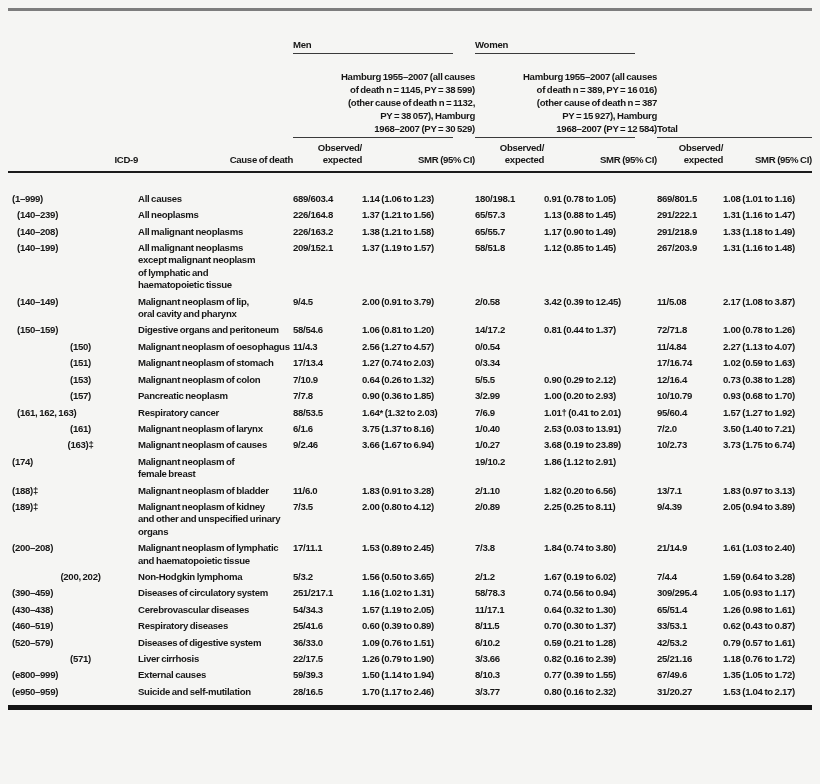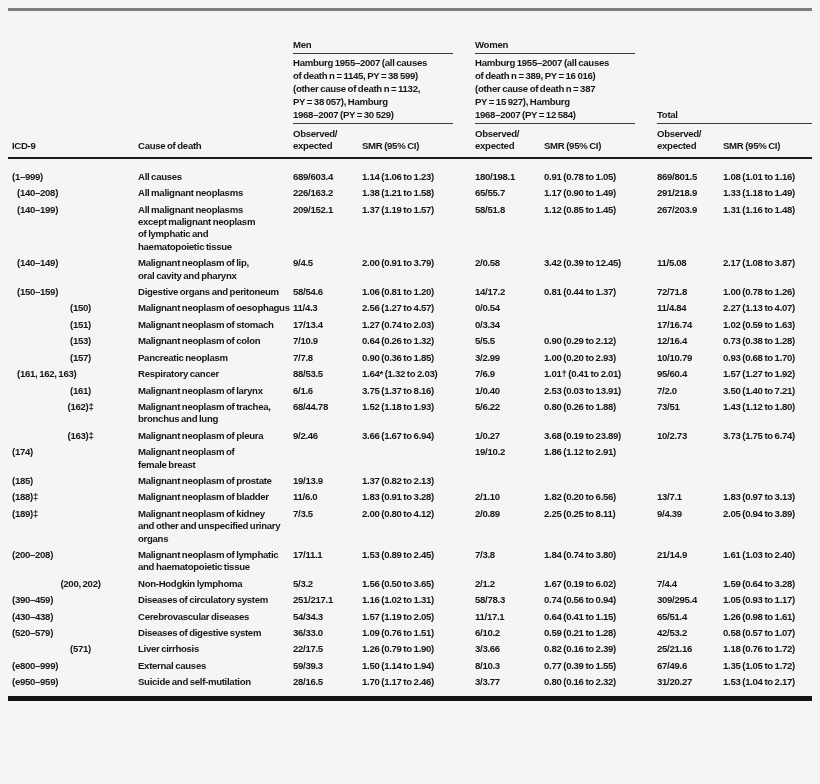--- a/index.html
+++ b/index.html
@@ -39,39 +39,41 @@
   }
   .grp-inner::after{
     content:"";
     position:absolute;left:0;bottom:0;
     height:1.5px;background:#3a3a3a;
   }
   .u160::after{width:160px;}
   .ufull::after{width:100%;}
   .grp-desc{
     white-space:pre-line;
-    margin-top:2px;
+    margin-top:16px;
+    text-align:right;
   }
   
   tr.r3 th{
     padding-top:4px;
     padding-bottom:4px;
     border-bottom:2px solid #1b1b1b;
     white-space:pre-line;
+    text-align:right;
   }
   tr.r3 th.icd{padding-left:4px;}
   
   tbody td{
     vertical-align:top;
     padding-top:2px;
     padding-bottom:2px;
     padding-right:3px;
     white-space:pre-line;
   }
-  tbody tr:first-child td{padding-top:12px;}
+  tbody tr:first-child td{padding-top:20px;}
   tbody tr:last-child td{padding-bottom:7px;}
   td.icd{padding-left:4px;}
   td.ind1{padding-left:9px;}
   td.ind2{padding-left:18px;text-align:center;}
 </style>
 </head>
 <body>
 
 <div class="page">
   <table class="smr">
@@ -137,20 +139,30 @@
           <td class="icd">(1–999)</td>
           <td>All causes</td>
           <td>689/603.4</td>
           <td>1.14 (1.06 to 1.23)</td>
           <td>180/198.1</td>
           <td>0.91 (0.78 to 1.05)</td>
           <td>869/801.5</td>
           <td>1.08 (1.01 to 1.16)</td>
         </tr>
         <tr>
+          <td class="icd ind1">(140–239)</td>
+          <td>All neoplasms</td>
+          <td>226/164.8</td>
+          <td>1.37 (1.21 to 1.56)</td>
+          <td>65/57.3</td>
+          <td>1.13 (0.88 to 1.45)</td>
+          <td>291/222.1</td>
+          <td>1.31 (1.16 to 1.47)</td>
+        </tr>
+        <tr>
           <td class="icd ind1">(140–208)</td>
           <td>All malignant neoplasms</td>
           <td>226/163.2</td>
           <td>1.38 (1.21 to 1.58)</td>
           <td>65/55.7</td>
           <td>1.17 (0.90 to 1.49)</td>
           <td>291/218.9</td>
           <td>1.33 (1.18 to 1.49)</td>
         </tr>
         <tr>
@@ -241,58 +253,37 @@
           <td class="icd ind2">(161)</td>
           <td>Malignant neoplasm of larynx</td>
           <td>6/1.6</td>
           <td>3.75 (1.37 to 8.16)</td>
           <td>1/0.40</td>
           <td>2.53 (0.03 to 13.91)</td>
           <td>7/2.0</td>
           <td>3.50 (1.40 to 7.21)</td>
         </tr>
         <tr>
-          <td class="icd ind2">(162)‡</td>
-          <td>Malignant neoplasm of trachea,
-bronchus and lung</td>
-          <td>68/44.78</td>
-          <td>1.52 (1.18 to 1.93)</td>
-          <td>5/6.22</td>
-          <td>0.80 (0.26 to 1.88)</td>
-          <td>73/51</td>
-          <td>1.43 (1.12 to 1.80)</td>
-        </tr>
-        <tr>
           <td class="icd ind2">(163)‡</td>
-          <td>Malignant neoplasm of pleura</td>
+          <td>Malignant neoplasm of causes</td>
           <td>9/2.46</td>
           <td>3.66 (1.67 to 6.94)</td>
           <td>1/0.27</td>
           <td>3.68 (0.19 to 23.89)</td>
           <td>10/2.73</td>
           <td>3.73 (1.75 to 6.74)</td>
         </tr>
         <tr>
           <td class="icd">(174)</td>
           <td>Malignant neoplasm of
 female breast</td>
           <td></td>
           <td></td>
           <td>19/10.2</td>
           <td>1.86 (1.12 to 2.91)</td>
-          <td></td>
-          <td></td>
-        </tr>
-        <tr>
-          <td class="icd">(185)</td>
-          <td>Malignant neoplasm of prostate</td>
-          <td>19/13.9</td>
-          <td>1.37 (0.82 to 2.13)</td>
-          <td></td>
-          <td></td>
           <td></td>
           <td></td>
         </tr>
         <tr>
           <td class="icd">(188)‡</td>
           <td>Malignant neoplasm of bladder</td>
           <td>11/6.0</td>
           <td>1.83 (0.91 to 3.28)</td>
           <td>2/1.10</td>
           <td>1.82 (0.20 to 6.56)</td>
@@ -341,33 +332,43 @@
           <td>0.74 (0.56 to 0.94)</td>
           <td>309/295.4</td>
           <td>1.05 (0.93 to 1.17)</td>
         </tr>
         <tr>
           <td class="icd">(430–438)</td>
           <td>Cerebrovascular diseases</td>
           <td>54/34.3</td>
           <td>1.57 (1.19 to 2.05)</td>
           <td>11/17.1</td>
-          <td>0.64 (0.41 to 1.15)</td>
+          <td>0.64 (0.32 to 1.30)</td>
           <td>65/51.4</td>
           <td>1.26 (0.98 to 1.61)</td>
+        </tr>
+        <tr>
+          <td class="icd">(460–519)</td>
+          <td>Respiratory diseases</td>
+          <td>25/41.6</td>
+          <td>0.60 (0.39 to 0.89)</td>
+          <td>8/11.5</td>
+          <td>0.70 (0.30 to 1.37)</td>
+          <td>33/53.1</td>
+          <td>0.62 (0.43 to 0.87)</td>
         </tr>
         <tr>
           <td class="icd">(520–579)</td>
           <td>Diseases of digestive system</td>
           <td>36/33.0</td>
           <td>1.09 (0.76 to 1.51)</td>
           <td>6/10.2</td>
           <td>0.59 (0.21 to 1.28)</td>
           <td>42/53.2</td>
-          <td>0.58 (0.57 to 1.07)</td>
+          <td>0.79 (0.57 to 1.61)</td>
         </tr>
         <tr>
           <td class="icd ind2">(571)</td>
           <td>Liver cirrhosis</td>
           <td>22/17.5</td>
           <td>1.26 (0.79 to 1.90)</td>
           <td>3/3.66</td>
           <td>0.82 (0.16 to 2.39)</td>
           <td>25/21.16</td>
           <td>1.18 (0.76 to 1.72)</td>

